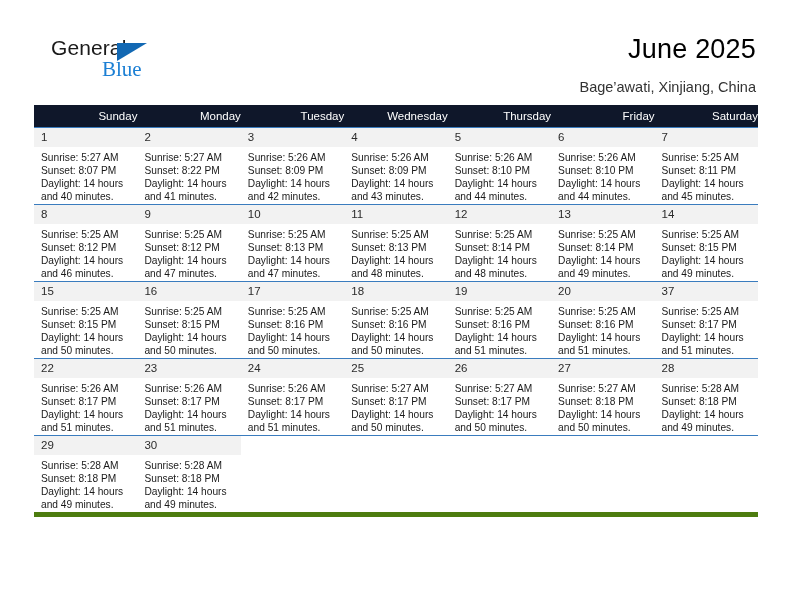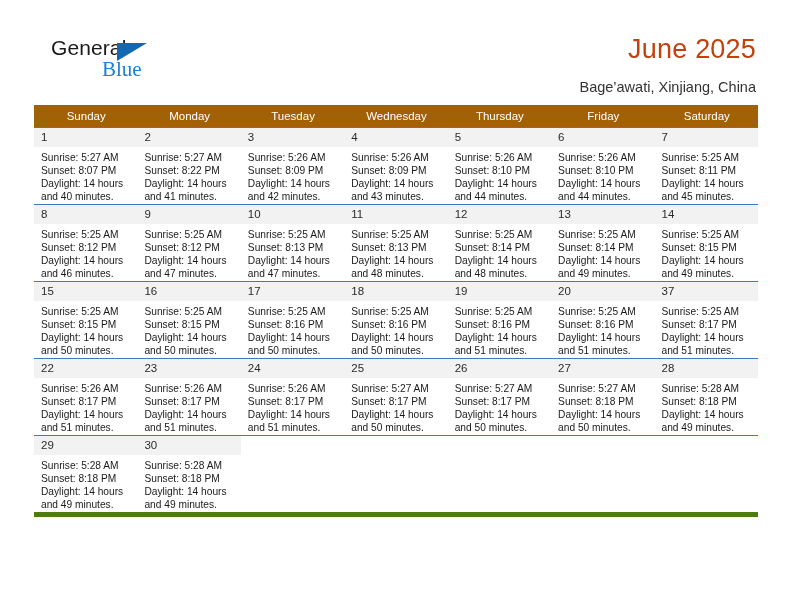--- a/index.html
+++ b/index.html
@@ -61,21 +61,21 @@
     top: 21px;
     font-size: 21px;
     color: #1b7fd4;
     font-family: Liberation Serif, serif;
   }
   .title {
     position: absolute;
     right: 36px;
     top: 34px;
     font-size: 27px;
-    color: #c2410c;
+    color: #000000;
     text-align: right;
     letter-spacing: 0.2px;
     white-space: nowrap;
   }
   .subtitle {
     position: absolute;
     right: 36px;
     top: 79px;
     font-size: 14.5px;
     color: #333333;
@@ -86,25 +86,25 @@
   
   .calendar {
     position: absolute;
     left: 34px;
     top: 105px;
     width: 724px;
     border-collapse: collapse;
     table-layout: fixed;
   }
   .calendar th {
-    background: #a16207;
+    background: #0f172a;
     color: #ffffff;
     font-size: 11.5px;
     font-weight: normal;
-    text-align: center;
+    text-align: right;
     padding: 5px 0 5px 1px;
     height: 12px;
     border: none;
   }
   .calendar td {
     width: 103.42px;
     height: 76px;
     vertical-align: top;
     padding: 0;
     border: none;

